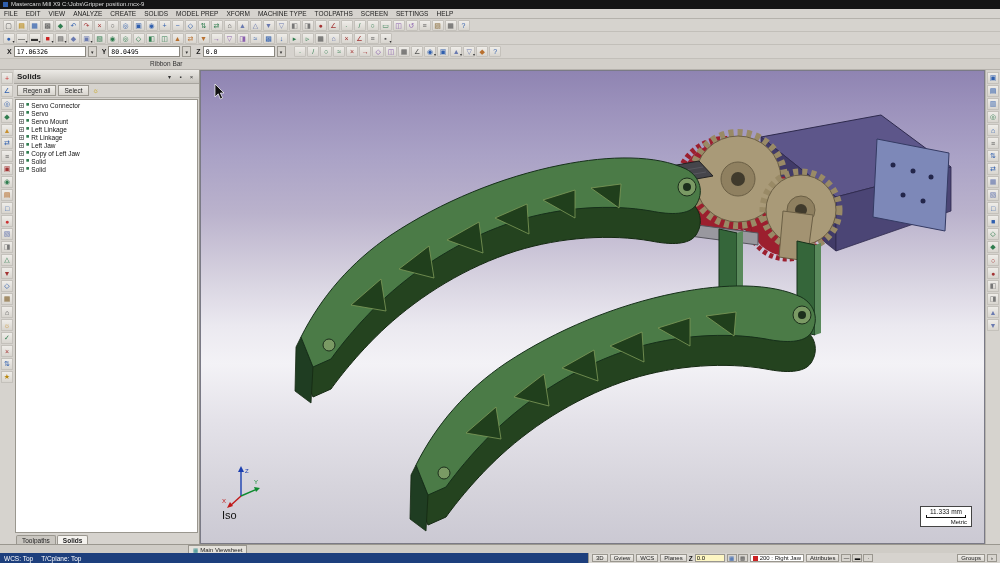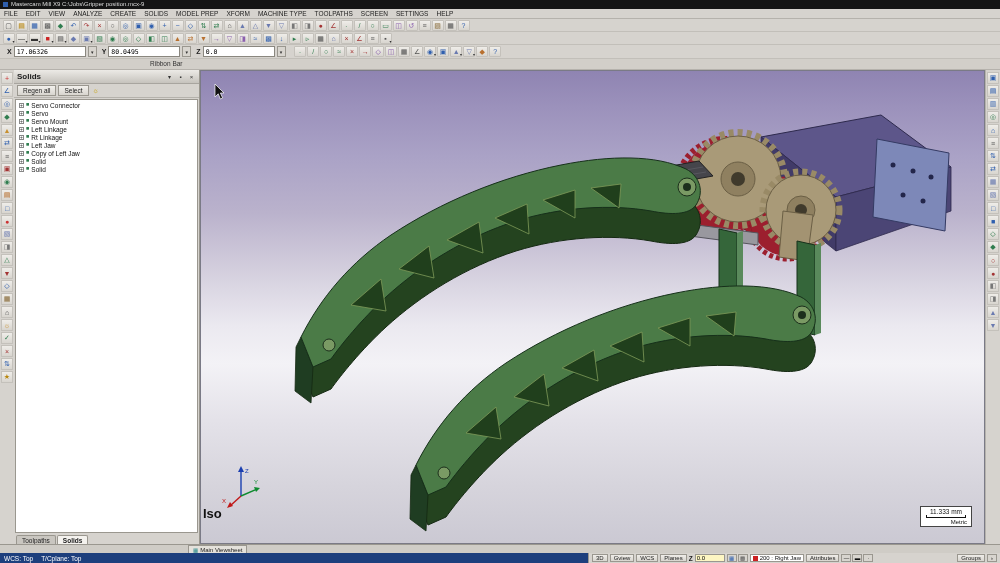--- a/index.html
+++ b/index.html
@@ -41,21 +41,21 @@
   .ticon { font-size:5.5px; line-height:1; flex:0 0 auto; }
   .tlabel { font-size:6.5px; color:#111; white-space:nowrap; }
   .tabs-row { height:10px; display:flex; align-items:flex-end; padding-left:2px; gap:1px; background:#d6d3ce; }
   .tab { font-size:6.5px; padding:0 5px; height:9px; display:flex; align-items:center; border:1px solid #9a978f; border-bottom:none; background:#c9c6c0; border-radius:2px 2px 0 0; color:#222; }
   .tab.active { background:#f4f2ee; font-weight:bold; }
 
   .viewport { flex:1 1 auto; position:relative; overflow:hidden; border:1px solid #7a7a86;
     background:linear-gradient(180deg,#8f84b2 0%,#9c92bc 8%,#aaa2c6 18%,#bab2cc 30%,#d3cedd 42%,#ebe9f0 54%,#f3f2f6 62%,#e4e2e9 74%,#d6d4dc 88%,#cbc9d3 100%); }
   svg.model { position:absolute; left:0; top:12px; }
   svg.cursor { position:absolute; left:12px; top:12px; }
-  .iso-label { position:absolute; left:2px; bottom:22px; font-size:13px; font-weight:bold; color:#111; }
+  .iso-label { position:absolute; left:21px; bottom:22px; font-size:11px; font-weight:normal; color:#111; }
   .gizmo { position:absolute; left:20px; bottom:34px; }
   .scalebox { position:absolute; right:12px; bottom:16px; background:#ffffff; border:1px solid #444; padding:1px 4px; text-align:center; min-width:52px; }
   .scale-val { font-size:6.5px; color:#111; }
   .scale-line { height:3px; border-left:1px solid #111; border-right:1px solid #111; border-bottom:1px solid #111; margin:0 1px 1px 1px; }
   .scale-units { font-size:6px; color:#111; text-align:right; }
 
   
   .viewsheet-row { height:9px; background:#cfccc6; border-top:1px solid #9a978f; display:flex; align-items:flex-end; flex:0 0 auto; }
   .viewsheet-tab { margin-left:188px; height:8px; display:flex; align-items:center; gap:2px; font-size:6px; padding:0 4px; background:#e4e1db; border:1px solid #9a978f; border-bottom:none; color:#1c1c1c; }
   .vs-icon { font-size:5.5px; color:#2e8b8b; }

